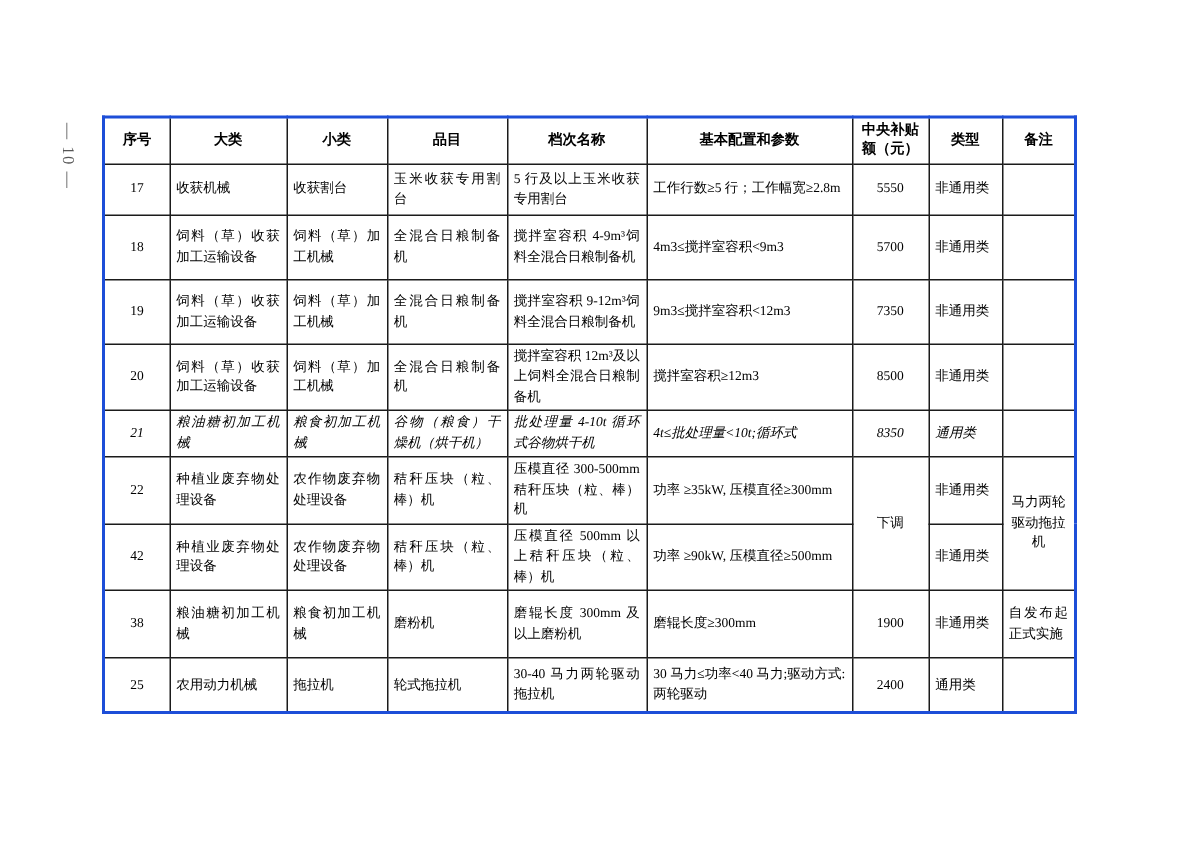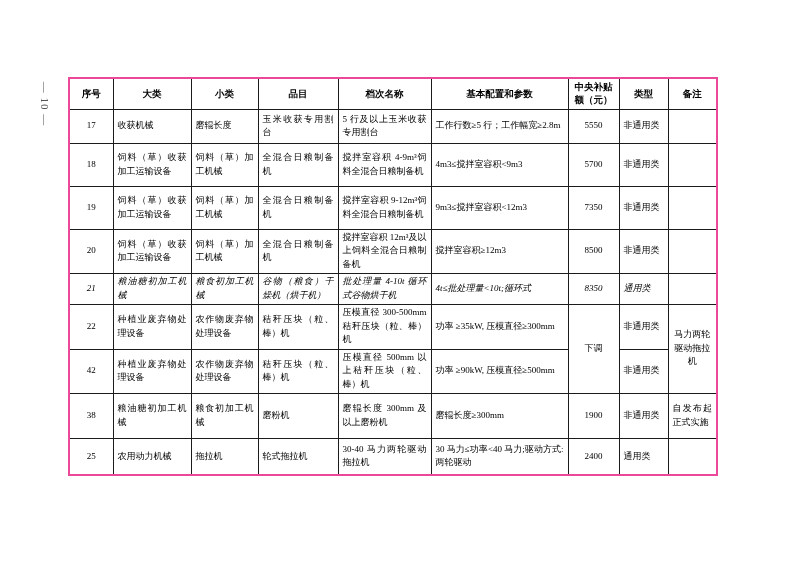--- a/index.html
+++ b/index.html
@@ -12,21 +12,21 @@
 
   .page-number {
     position:absolute; left:14px; top:98px; width:62px; text-align:center;
     transform:rotate(90deg); transform-origin:center;
     font-size:11px; color:#555; letter-spacing:1px; white-space:nowrap;
   }
 
   table.subsidy {
     position:absolute; left:68px; top:77px;
     border-collapse:collapse; table-layout:fixed;
-    border:2px solid #ec4899;
+    border:2px solid #1d4ed8;
   }
   .subsidy th, .subsidy td {
     border:1px solid #1b1b1b; overflow:hidden; vertical-align:middle;
     word-break:break-all;
   }
   .subsidy th {
     font-family:"Liberation Sans","DejaVu Sans",sans-serif;
     font-weight:700; font-size:9.5px; line-height:1.3;
     text-align:center; padding:1px 2px;
   }
@@ -64,21 +64,21 @@
           <th>基本配置和参数</th>
           <th>中央补贴额（元）</th>
           <th>类型</th>
           <th>备注</th>
         </tr>
     </thead>
     <tbody id="table-body">
         <tr style="height: 34px; margin-top: 16px;">
           <td class="center">17</td>
           <td>收获机械</td>
-          <td>磨辊长度</td>
+          <td>收获割台</td>
           <td>玉米收获专用割台</td>
           <td>5 行及以上玉米收获专用割台</td>
           <td>工作行数≥5 行；工作幅宽≥2.8m</td>
           <td class="center">5550</td>
           <td>非通用类</td>
           <td></td>
         </tr>
         <tr style="height: 43px; margin-top: 27px;">
           <td class="center">18</td>
           <td>饲料（草）收获加工运输设备</td>

